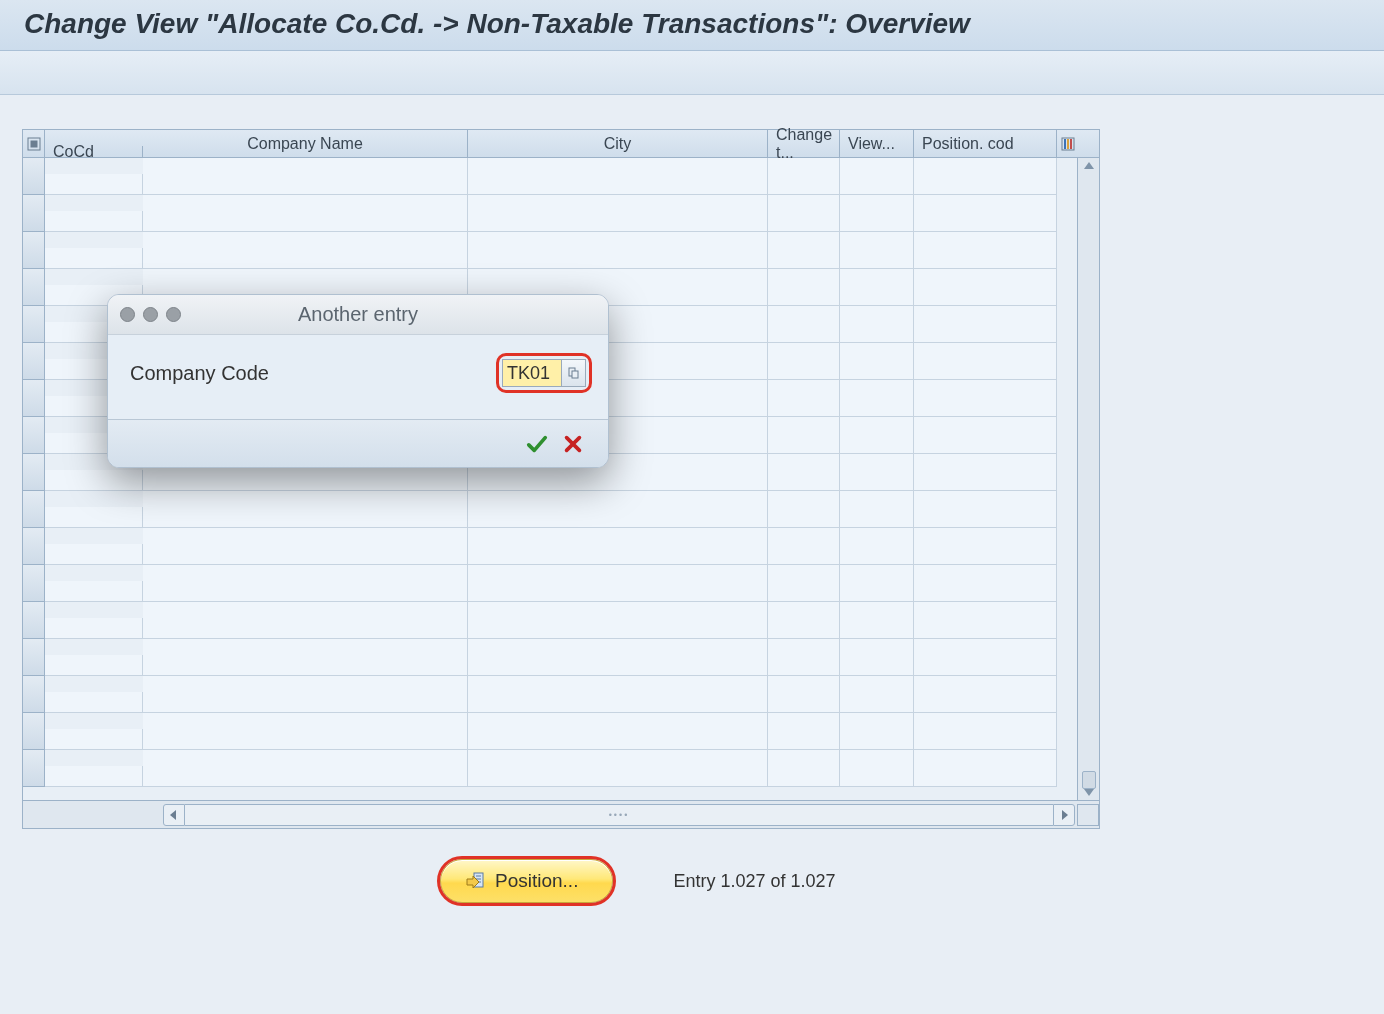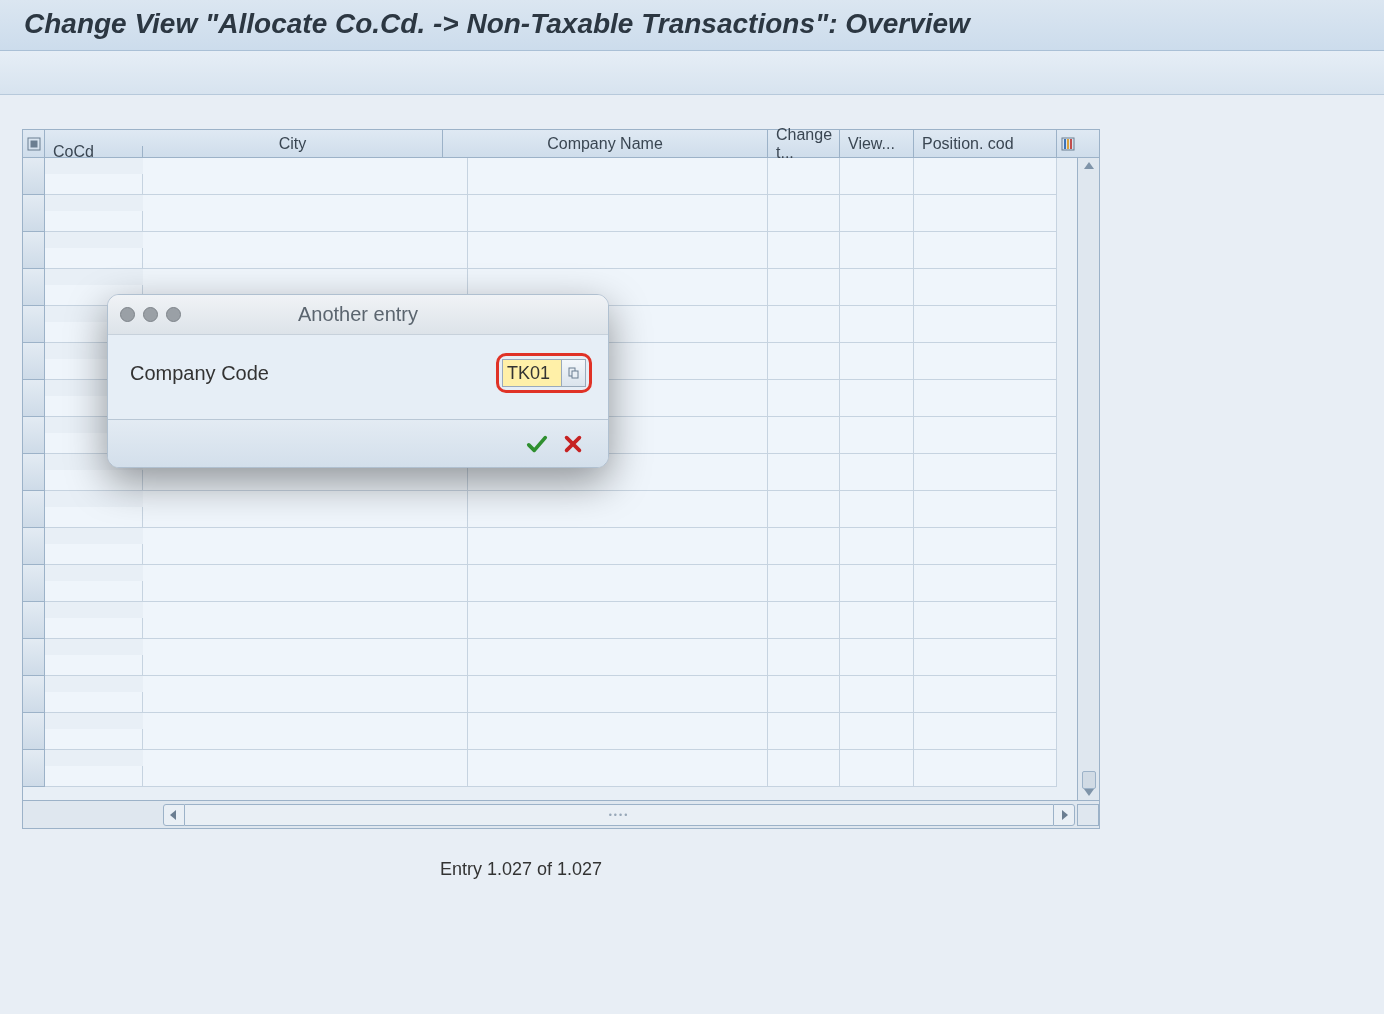--- a/index.html
+++ b/index.html
@@ -251,22 +251,22 @@
 <div class="panel">
 
   <div class="grid-head">
     <div class="hdr-icon">
       <svg viewBox="0 0 14 14">
           <rect x="1" y="1" width="12" height="12" fill="none" stroke="#6b7e91"></rect>
           <rect x="3.5" y="3.5" width="7" height="7" fill="#6b7e91"></rect>
         </svg>
     </div>
     <div class="cell col-cocd">CoCd</div>
+    <div class="cell col-company">Company Name</div>
     <div class="cell col-city">City</div>
-    <div class="cell col-company">Company Name</div>
     <div class="cell col-input">Change t...</div>
     <div class="cell col-output">View...</div>
     <div class="cell col-juris">Position. cod</div>
     <div class="hdr-config">
       <svg viewBox="0 0 14 14">
         <rect x="1" y="1" width="12" height="12" fill="none" stroke="#6b7e91"></rect>
         <rect x="3" y="2" width="2" height="10" fill="#3d72b5"></rect>
         <rect x="6" y="2" width="2" height="10" fill="#d9a13b"></rect>
         <rect x="9" y="2" width="2" height="10" fill="#c24d4d"></rect>
       </svg>
@@ -488,14 +488,25 @@
         <svg viewBox="0 0 24 24">
           <path d="M5 5 L19 19 M19 5 L5 19" fill="none" stroke-width="4" stroke-linecap="round"></path>
         </svg>
       </div>
     </div>
   </div>
 
 </div>
 
 <div class="footer">
+  <div class="position-btn">
+    <div class="halo"></div>
+    <svg viewBox="0 0 20 20">
+      <rect x="9" y="2" width="9" height="14" fill="#d7e5f5" stroke="#5a7aa2"></rect>
+      <line x1="11" y1="5" x2="16" y2="5" stroke="#5a7aa2"></line>
+      <line x1="11" y1="8" x2="16" y2="8" stroke="#5a7aa2"></line>
+      <line x1="11" y1="11" x2="16" y2="11" stroke="#5a7aa2"></line>
+      <polygon points="2,8 8,8 8,5 14,11 8,17 8,14 2,14" fill="#f3c94a" stroke="#9c7a1b"></polygon>
+    </svg>
+    <span>Position...</span>
+  </div>
   <div class="entry-status">Entry 1.027 of 1.027</div>
 </div>
 
 </body></html>

